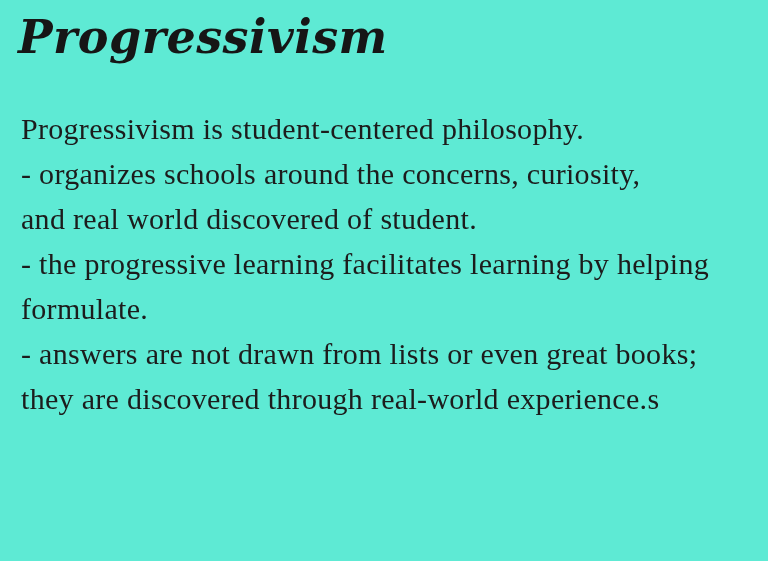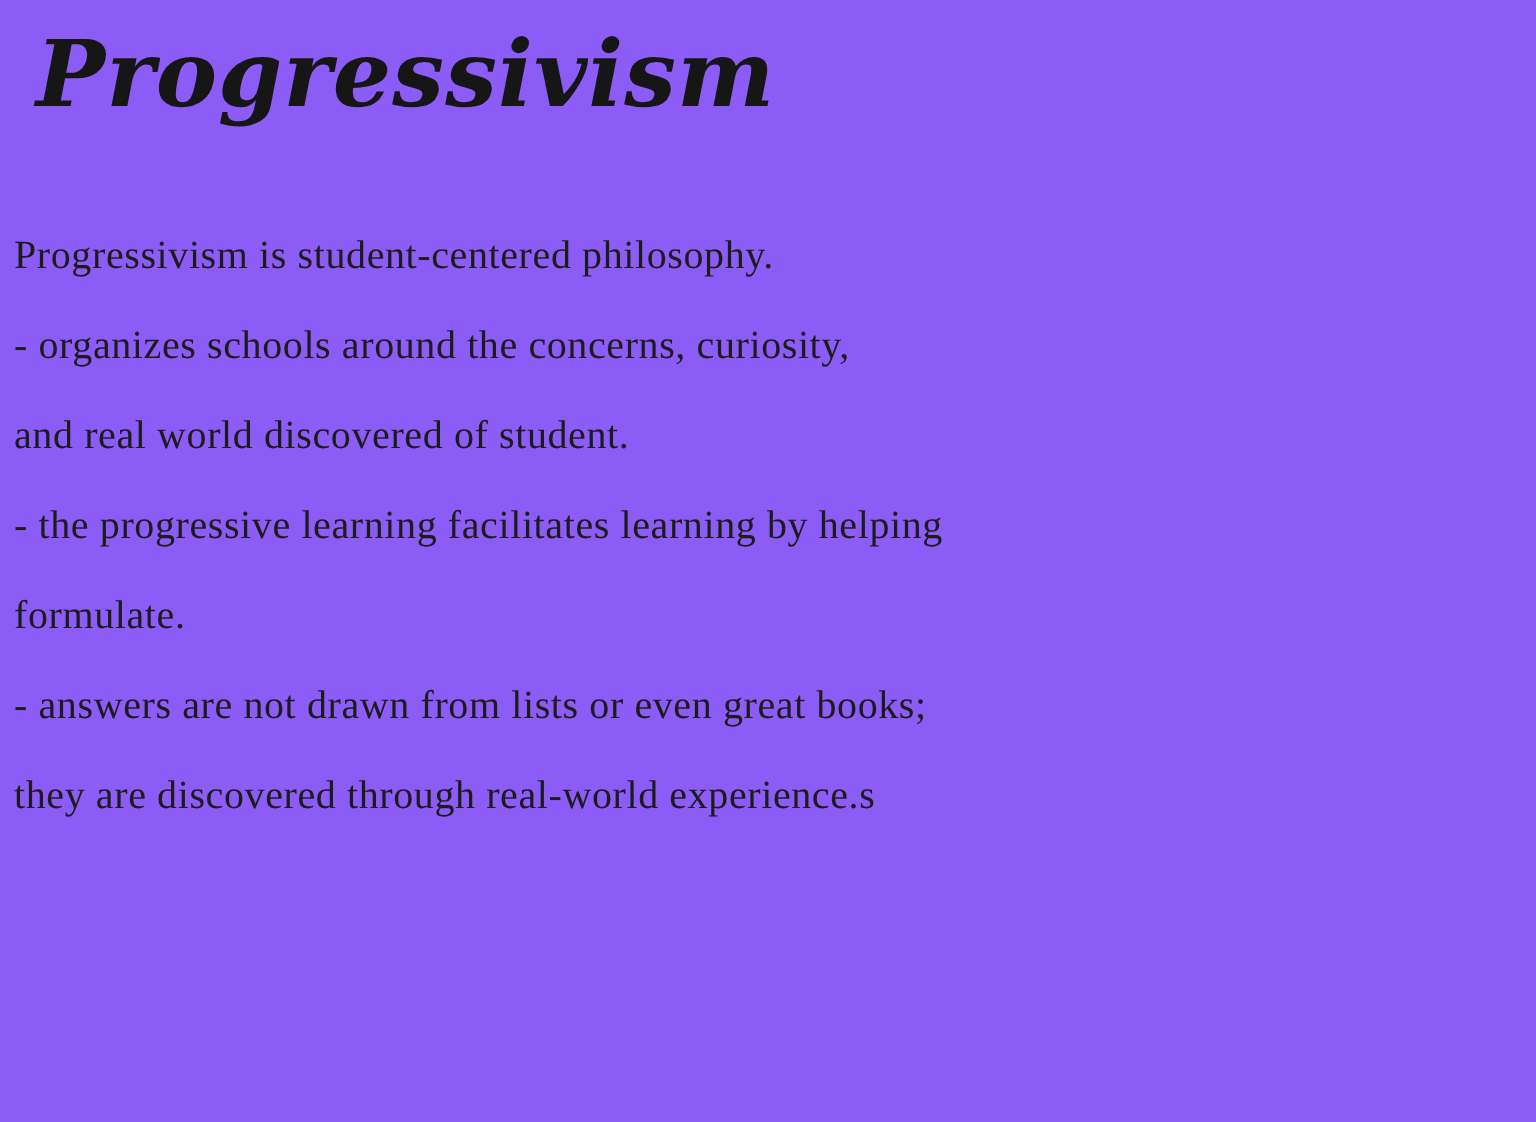--- a/index.html
+++ b/index.html
@@ -4,42 +4,42 @@
 <style>
   * { margin: 0; padding: 0; box-sizing: border-box; }
   html, body {
     background: #ffffff;
     font-family: "Liberation Serif", serif;
   }
   .slide {
     position: relative;
     width: 768px;
     height: 561px;
-    background: #8b5cf6;
+    background: #5eead4;
     overflow: hidden;
     color: #1c1c1c;
   }
   .slide-title {
     position: absolute;
     left: 18px;
     top: 10px;
     font-family: "DejaVu Serif", serif;
     font-style: italic;
     font-weight: 600;
     font-size: 46px;
     letter-spacing: 0.5px;
     color: #161616;
   }
   .slide-body {
     position: absolute;
-    left: 7px;
+    left: 21px;
     top: 106px;
     width: 740px;
     font-family: "Liberation Serif", serif;
-    font-size: 20px;
+    font-size: 30px;
     line-height: 45px;
     letter-spacing: 0.3px;
     color: #1c1c1c;
   }
   .body-line {
     white-space: nowrap;
   }
 </style>
 </head>
 <body>

